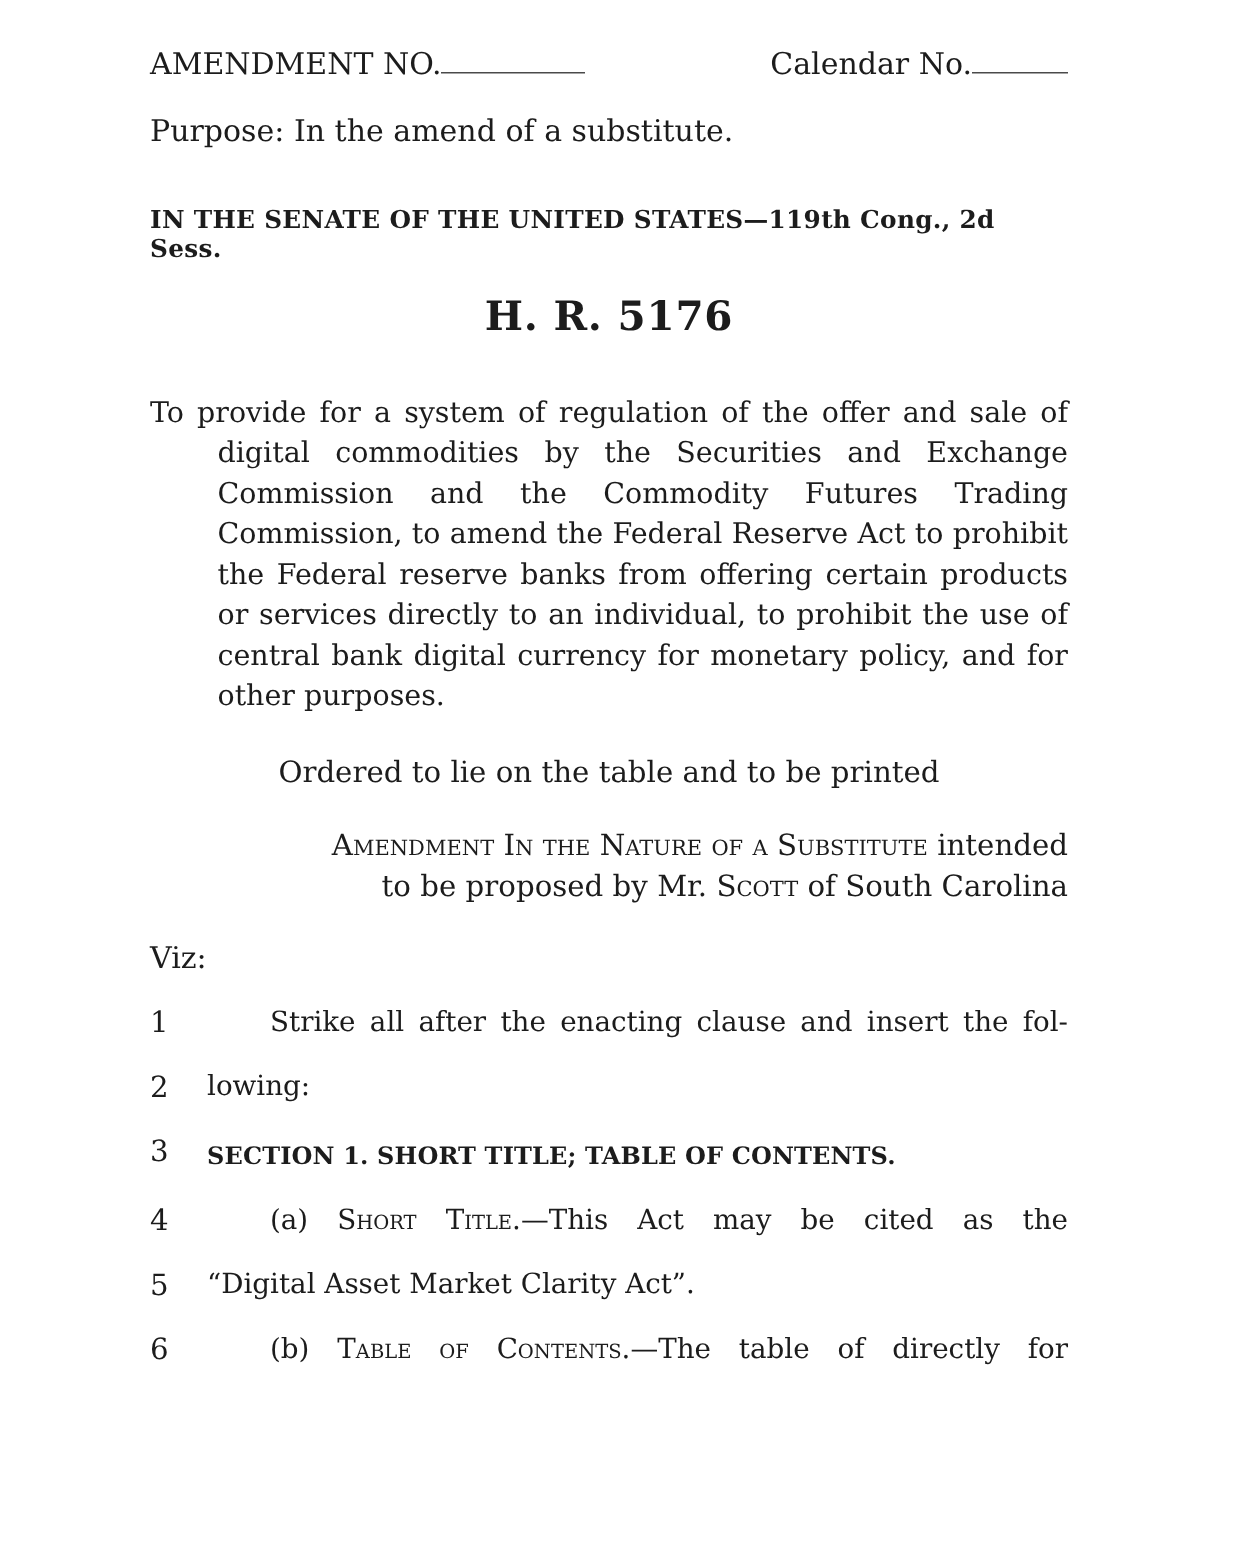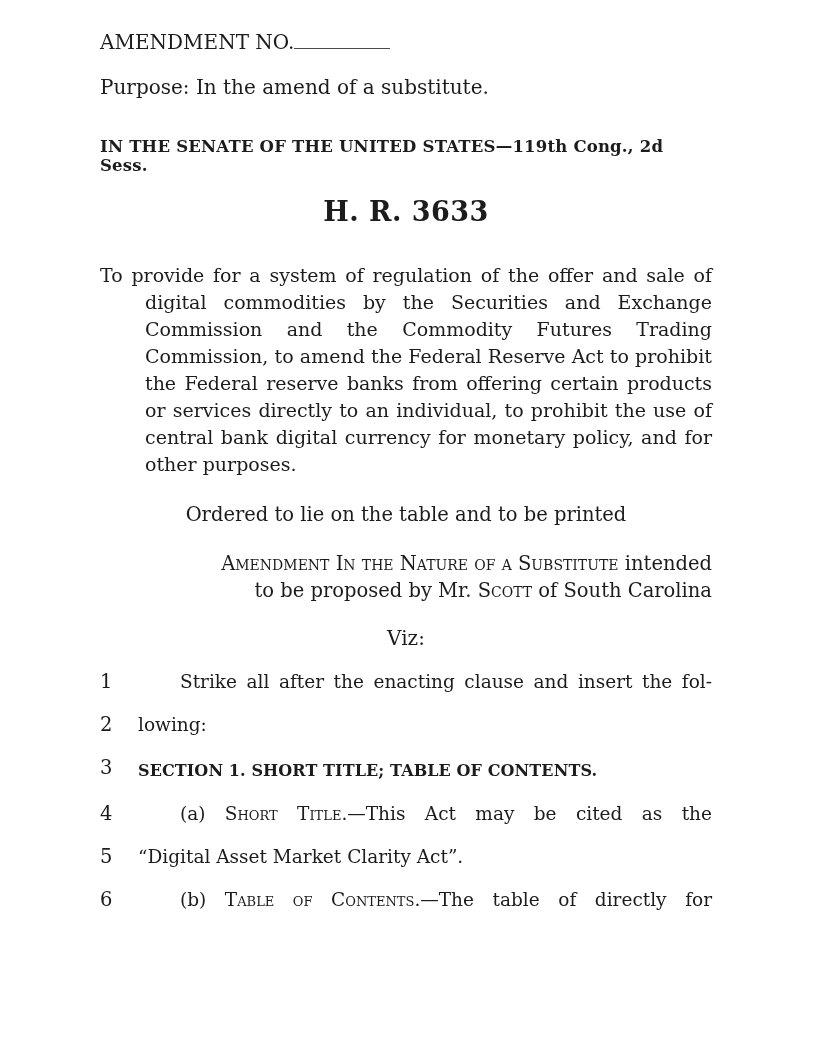--- a/index.html
+++ b/index.html
@@ -25,45 +25,46 @@
     margin-top:35px; font-size:19px; line-height:27px;
     text-align:justify; padding-left:45px; text-indent:-45px;
   }
 
   .center { text-align:center; font-size:19.5px; line-height:27px; }
   .referred { margin-top:19px; }
   .ordered  { margin-top:23px; }
   .amend-head { margin-top:22px;text-align:right; }
   .sc { font-variant-caps:small-caps; }
 
-  .viz { margin-top:22px; font-size:20px;text-align:center; }
+  .viz { margin-top:22px; font-size:20px; }
 
   .body-lines { margin-top:19px; }
   .bline { display:flex; font-size:18.5px; line-height:26px; margin-bottom:17px; }
   .bline .num { width:38px; flex:none; font-size:19.5px; }
   .bline .txt { flex:1; }
   .txt-justify { text-align:justify; text-align-last:justify; }
   .txt-indent  { text-indent:42px; }
   .txt-sechead { font-weight:bold; font-size:16px; letter-spacing:0.1px; padding-top:3px; }
 </style>
 </head>
 <body>
 
 <div class="page">
   <div class="doc">
 
     <div class="hdr-row">
       <span class="hdr-item"><span>AMENDMENT NO.</span><span class="blank blank-am"></span></span>
+      <span class="hdr-item"><span>Calendar No.</span><span class="blank blank-cal"></span></span>
     </div>
 
     <div class="purpose">Purpose: In the amend of a substitute.</div>
 
     <div class="senate">IN THE SENATE OF THE UNITED STATES—119th Cong., 2d Sess.</div>
 
-    <div class="billno">H. R. 3633</div>
+    <div class="billno">H. R. 5176</div>
 
     <div class="longtitle">To provide for a system of regulation of the offer and sale of digital commodities by the Securities and Exchange Commission and the Commodity Futures Trading Commission, to amend the Federal Reserve Act to prohibit the Federal reserve banks from offering certain products or services directly to an individual, to prohibit the use of central bank digital currency for monetary policy, and for other purposes.</div>
 
 
     <div class="center ordered">Ordered to lie on the table and to be printed</div>
 
     <div class="center amend-head">
       <span class="sc">Amendment In the Nature of a Substitute</span><span> intended</span><br>
       <span>to be proposed by Mr. </span><span class="sc">Scott</span><span> of South Carolina</span>
     </div>

